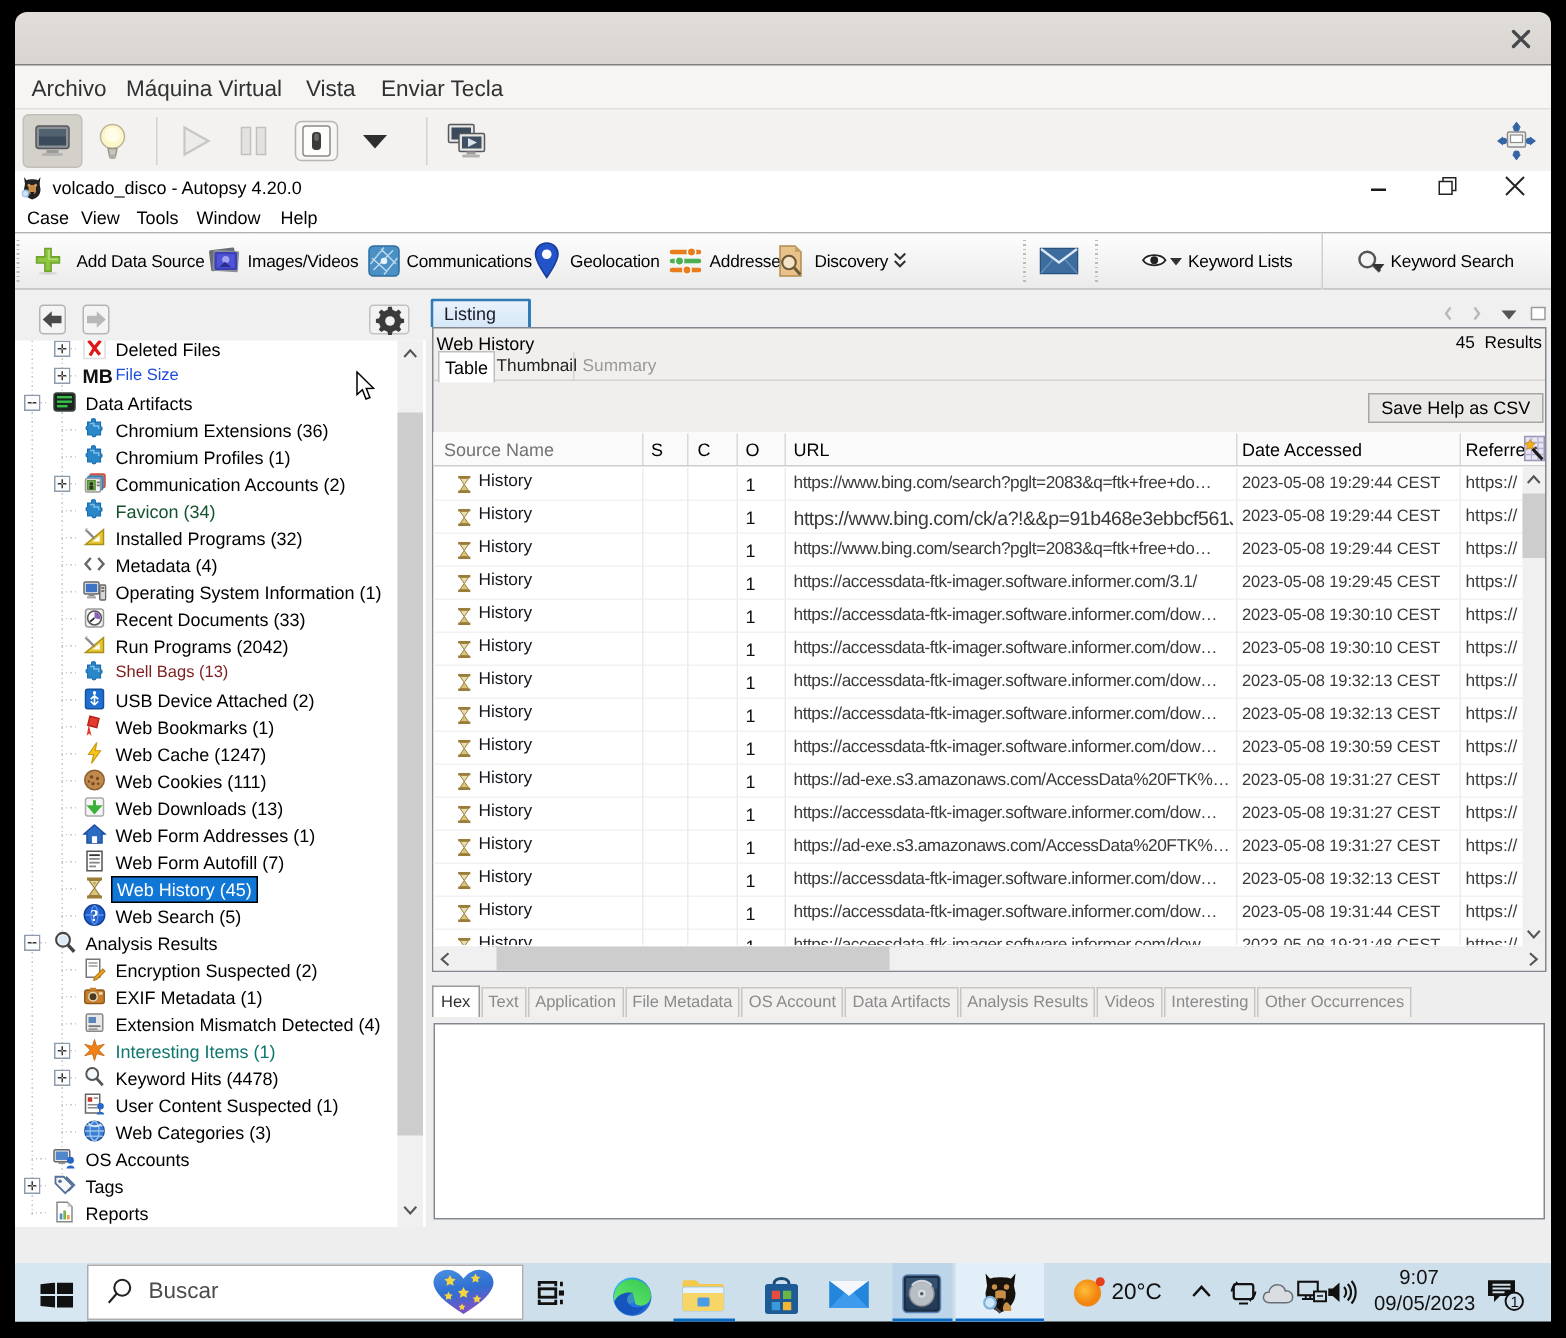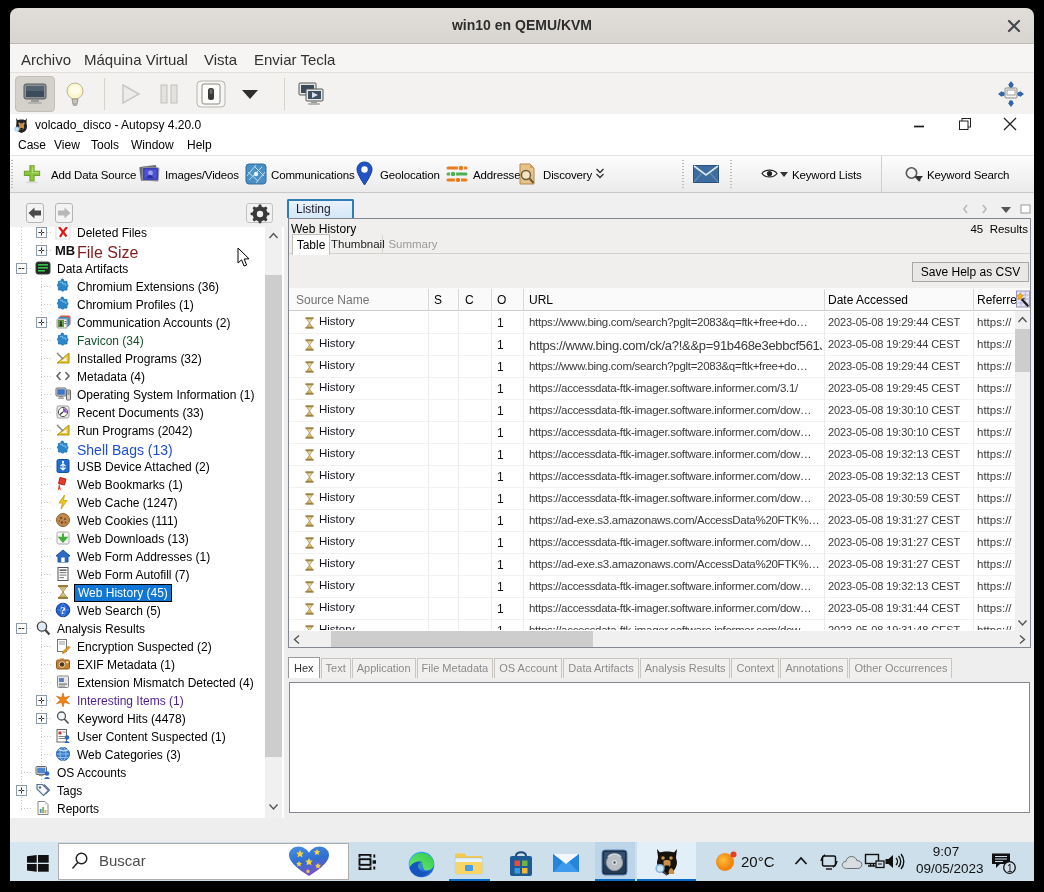--- a/index.html
+++ b/index.html
@@ -35,21 +35,20 @@
 #bottabs { left:288px; top:657px; width:743px; height:21px; }
 #botbox { left:289px; top:682px; width:741px; height:131px; background:#fff;
   border:1px solid #828790; }
 
 #taskbar { left:10px; top:842px; width:1024px; height:39px; background:#cddfeb; }
 .btab { height:20px; padding:0 4px; background:#f1f0ef; border:1px solid #c9c6c2; border-bottom:none; font-size:11px; color:#8a8a8a; line-height:19px; white-space:nowrap; }
 </style>
 </head>
 <body>
 <div class="abs" id="titlebar">
-    <div class="t">win10 en QEMU/KVM</div>
   <svg style="position:absolute;right:12px;top:10px" width="16" height="16" viewBox="0 0 16 16">
     <path d="M3 3 L13 13 M13 3 L3 13" stroke="#45484b" stroke-width="2.2" stroke-linecap="round"></path>
   </svg>
 </div>
 <div class="abs" id="qmenu">
   <span style="left:11px">Archivo</span>
   <span style="left:74px">Máquina Virtual</span>
   <span style="left:194px">Vista</span>
   <span style="left:244px">Enviar Tecla</span>
 </div>
@@ -261,21 +260,21 @@
         <path d="M4 3 L8 8 L12 3 M8 8 L5 13 M8 8 L11.5 12.5" stroke="#e01717" stroke-width="2.2" fill="none"></path>
       </svg></div>
 <div class="lbl" style="position:absolute;left:67px;top:-1px;font-size:12px;color:#000;white-space:nowrap">Deleted Files</div>
 <svg style="position:absolute;left:26px;top:18px" width="11" height="11" viewBox="0 0 11 11">
       <rect x="0.5" y="0.5" width="10" height="10" fill="#fcfcfc" stroke="#8e9baa"></rect>
       <path d="M2.5 5.5 H8.5 M5.5 2.5 V8.5" stroke="#333" stroke-width="1"></path>
     </svg>
 <div style="position:absolute;left:45px;top:15px"><svg width="22" height="16" viewBox="0 0 22 16">
         <text x="0" y="13" font-family="Liberation Sans" font-size="13" font-weight="bold" fill="#111">MB</text>
       </svg></div>
-<div class="lbl" style="position:absolute;left:67px;top:17px;font-size:16px;color:#7f1d1d;white-space:nowrap">File Size</div>
+<div class="lbl" style="position:absolute;left:67px;top:17px;font-size:11px;color:#1d4ed8;white-space:nowrap">File Size</div>
 <svg style="position:absolute;left:6px;top:36px" width="11" height="11" viewBox="0 0 11 11">
       <rect x="0.5" y="0.5" width="10" height="10" fill="#fcfcfc" stroke="#8e9baa"></rect>
       <path d="M2.5 5.5 H8.5" stroke="#333" stroke-width="1"></path>
     </svg>
 <div style="position:absolute;left:25px;top:33px"><svg width="16" height="16" viewBox="0 0 16 16">
         <rect x="1" y="2" width="14" height="12" rx="2" fill="#1d2420" stroke="#3a453e"></rect>
         <rect x="3" y="4" width="10" height="1.6" fill="#35c04c"></rect>
         <rect x="3" y="7" width="10" height="1.6" fill="#35c04c"></rect>
         <rect x="3" y="10" width="7" height="1.6" fill="#35c04c"></rect>
       </svg></div>
@@ -342,21 +341,21 @@
         <path d="M2 13 L14 3 L14 13 Z" fill="#e7c52c" stroke="#a98f1b"></path>
         <path d="M6.5 11 L11.5 7 L11.5 11 Z" fill="#fff"></path>
         <path d="M2 3 L8 9" stroke="#8a8a8a" stroke-width="1.6"></path>
         <path d="M1.5 2 L3.5 2 L3.5 4" fill="#d0d0d0"></path>
       </svg></div>
 <div class="lbl" style="position:absolute;left:67px;top:197px;font-size:12px;color:#000;white-space:nowrap">Run Programs (2042)</div>
 <div style="position:absolute;left:45px;top:213px"><svg width="16" height="16" viewBox="0 0 16 16">
         <path d="M6 2 C6 .8 8.6.8 8.6 2 L8.6 3.4 L12 3.4 L12 6.4 C13.4 6.4 13.4 9 12 9 L12 12 L9 12 C9 13.6 6.4 13.6 6.4 12 L3.4 12 L3.4 8.6 C2 8.6 2 6 3.4 6 L3.4 3.4 L6 3.4 Z" fill="#2b87c8" stroke="#1a6eae" stroke-width="0.8"></path>
         <path d="M5 4.4 L7.6 4.4 L7.6 6 L10.8 6 L10.8 8" stroke="#7fc0e8" fill="none" stroke-width="1"></path>
       </svg></div>
-<div class="lbl" style="position:absolute;left:67px;top:215px;font-size:14px;color:#1d4ed8;white-space:nowrap">Shell Bags (13)</div>
+<div class="lbl" style="position:absolute;left:67px;top:215px;font-size:11px;color:#7f1d1d;white-space:nowrap">Shell Bags (13)</div>
 <div style="position:absolute;left:45px;top:231px"><svg width="16" height="16" viewBox="0 0 16 16">
         <rect x="2" y="1.5" width="12" height="13" rx="1.5" fill="#1f6fd0" stroke="#15519c"></rect>
         <path d="M8 4 L8 12 M8 12 L5.5 9.5 M8 12 L10.5 9.5 M8 6 L5.5 8 M8 6 L10.5 8" stroke="#fff" stroke-width="1.1" fill="none"></path>
         <circle cx="8" cy="3.8" r="1.1" fill="#fff"></circle>
       </svg></div>
 <div class="lbl" style="position:absolute;left:67px;top:233px;font-size:12px;color:#000;white-space:nowrap">USB Device Attached (2)</div>
 <div style="position:absolute;left:45px;top:249px"><svg width="16" height="16" viewBox="0 0 16 16">
         <path d="M5 1.5 L11 3 L9.5 9 L3.5 7.5 Z" fill="#e43b2c" stroke="#b02517"></path>
         <path d="M4.2 6.8 L2.8 14.5 L4.5 13 L6 14.8 Z" fill="#e43b2c"></path>
       </svg></div>
@@ -437,21 +436,21 @@
         <rect x="4" y="11.5" width="6" height="1.2" fill="#999"></rect>
       </svg></div>
 <div class="lbl" style="position:absolute;left:67px;top:449px;font-size:12px;color:#000;white-space:nowrap">Extension Mismatch Detected (4)</div>
 <svg style="position:absolute;left:26px;top:468px" width="11" height="11" viewBox="0 0 11 11">
       <rect x="0.5" y="0.5" width="10" height="10" fill="#fcfcfc" stroke="#8e9baa"></rect>
       <path d="M2.5 5.5 H8.5 M5.5 2.5 V8.5" stroke="#333" stroke-width="1"></path>
     </svg>
 <div style="position:absolute;left:45px;top:465px"><svg width="16" height="16" viewBox="0 0 16 16">
         <path d="M8 1 L9.4 5.6 L14.5 4.2 L10.8 8 L14.5 11.8 L9.4 10.4 L8 15 L6.6 10.4 L1.5 11.8 L5.2 8 L1.5 4.2 L6.6 5.6 Z" fill="#f08218" stroke="#c5650a" stroke-width="0.6"></path>
       </svg></div>
-<div class="lbl" style="position:absolute;left:67px;top:467px;font-size:12px;color:#4c1d95;white-space:nowrap">Interesting Items (1)</div>
+<div class="lbl" style="position:absolute;left:67px;top:467px;font-size:12px;color:#0f766e;white-space:nowrap">Interesting Items (1)</div>
 <svg style="position:absolute;left:26px;top:486px" width="11" height="11" viewBox="0 0 11 11">
       <rect x="0.5" y="0.5" width="10" height="10" fill="#fcfcfc" stroke="#8e9baa"></rect>
       <path d="M2.5 5.5 H8.5 M5.5 2.5 V8.5" stroke="#333" stroke-width="1"></path>
     </svg>
 <div style="position:absolute;left:45px;top:483px"><svg width="16" height="16" viewBox="0 0 16 16">
         <circle cx="6.5" cy="6" r="4" fill="#f4f8fc" stroke="#555" stroke-width="1.3"></circle>
         <path d="M9.4 9 L13.5 13.5" stroke="#555" stroke-width="1.8"></path>
       </svg></div>
 <div class="lbl" style="position:absolute;left:67px;top:485px;font-size:12px;color:#000;white-space:nowrap">Keyword Hits (4478)</div>
 <div style="position:absolute;left:45px;top:501px"><svg width="16" height="16" viewBox="0 0 16 16">
@@ -785,22 +784,22 @@
 </svg>
 <div class="abs" id="bottabs">
 <div style="position:absolute;left:0;top:0;height:21px;display:flex;gap:1px;align-items:flex-end">
 <div style="height:21px;padding:0 5px;background:#fff;border:1px solid #9a9a9a;border-bottom:none;font-size:11px;color:#333;line-height:20px;z-index:2">Hex</div>
 <div class="btab">Text</div>
 <div class="btab">Application</div>
 <div class="btab">File Metadata</div>
 <div class="btab">OS Account</div>
 <div class="btab">Data Artifacts</div>
 <div class="btab">Analysis Results</div>
-<div class="btab">Context</div>
-<div class="btab">Annotations</div>
+<div class="btab">Videos</div>
+<div class="btab">Interesting</div>
 <div class="btab">Other Occurrences</div>
 </div>
 </div>
 <div class="abs" id="botbox"></div>
 <div class="abs" id="taskbar">
 <div style="position:absolute;left:0;top:0;width:48px;height:39px;background:#d7e7f2"></div>
 <svg style="position:absolute;left:16px;top:13px" width="23" height="17" viewBox="0 0 23 17">
 <path d="M1 1.2 L10.7 0 L10.7 7.7 L1 7.7 Z" fill="#111"></path>
 <path d="M12 0 L22.7 0 L22.7 7.7 L12 7.7 Z" fill="#111"></path>
 <path d="M1 9 L10.7 9 L10.7 16.7 L1 15.6 Z" fill="#111"></path>

